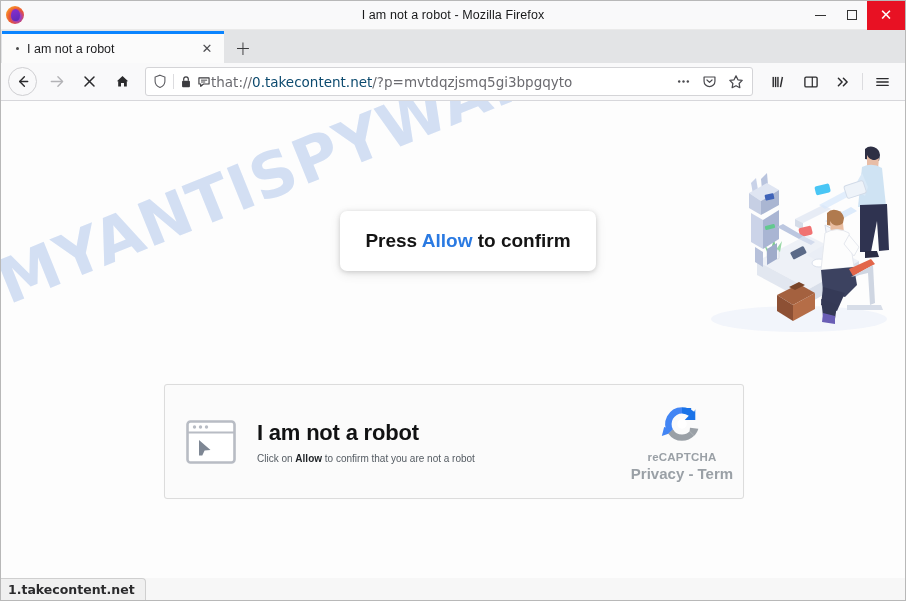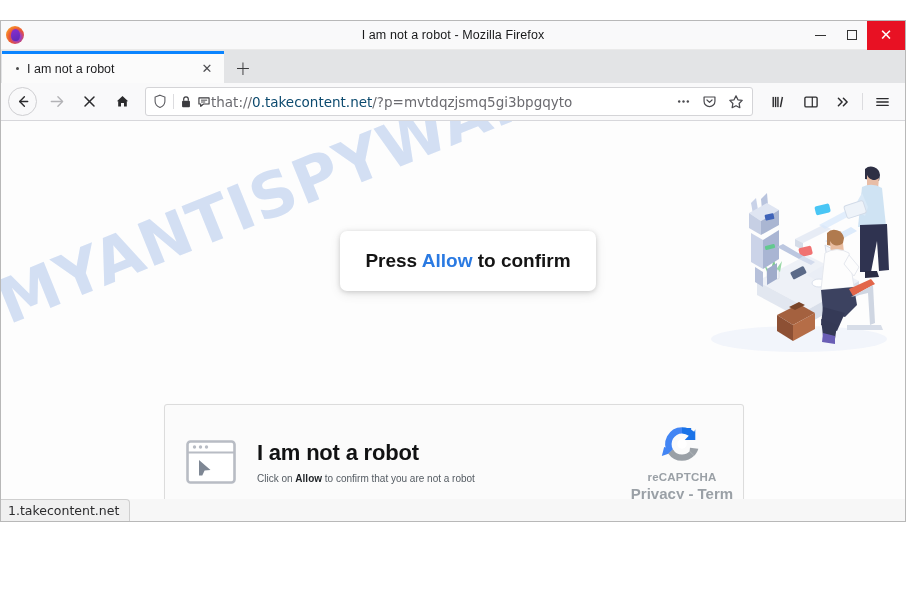--- a/index.html
+++ b/index.html
@@ -3,26 +3,25 @@
 <meta charset="utf-8">
 <style>
   * { box-sizing: border-box; margin: 0; padding: 0; }
   html, body {
     width: 906px; height: 601px;
     font-family: "Liberation Sans", sans-serif;
     overflow: hidden;
     background: #ffffff;
   }
   #app {
-    width: 906px; height: 502px;
+    width: 906px; height: 601px;
     position: relative;
     display: flex; flex-direction: column;
     border: 1px solid #b8b8b8;
     background: #f7f7f7;
-    margin-top: 20px;
   }
 
   
   .titlebar {
     height: 29px; min-height: 29px;
     background: #f9f9fa;
     display: flex; align-items: center;
     position: relative;
     border-bottom: 1px solid #eaeaea;
   }
@@ -204,20 +203,21 @@
 
   
   .statusbar {
     position: absolute; left: 0; bottom: 0;
     height: 22px;
     display: flex; align-items: center;
     background: #f0f0f0;
     border: 1px solid #cfcfcf; border-left: none; border-bottom: none;
     border-top-right-radius: 4px;
     padding: 0 10px 0 7px;
+    font-weight: bold;
   }
   .statusbar .st-text { font-size: 12.5px; color: #2b2b2d; font-family: "DejaVu Sans", sans-serif; }
   .bottom-strip { height: 22px; min-height: 22px; background: #f7f7f7; position: relative; }
 </style>
 </head>
 <body>
 
 <div id="app">
 
   <div class="titlebar">

